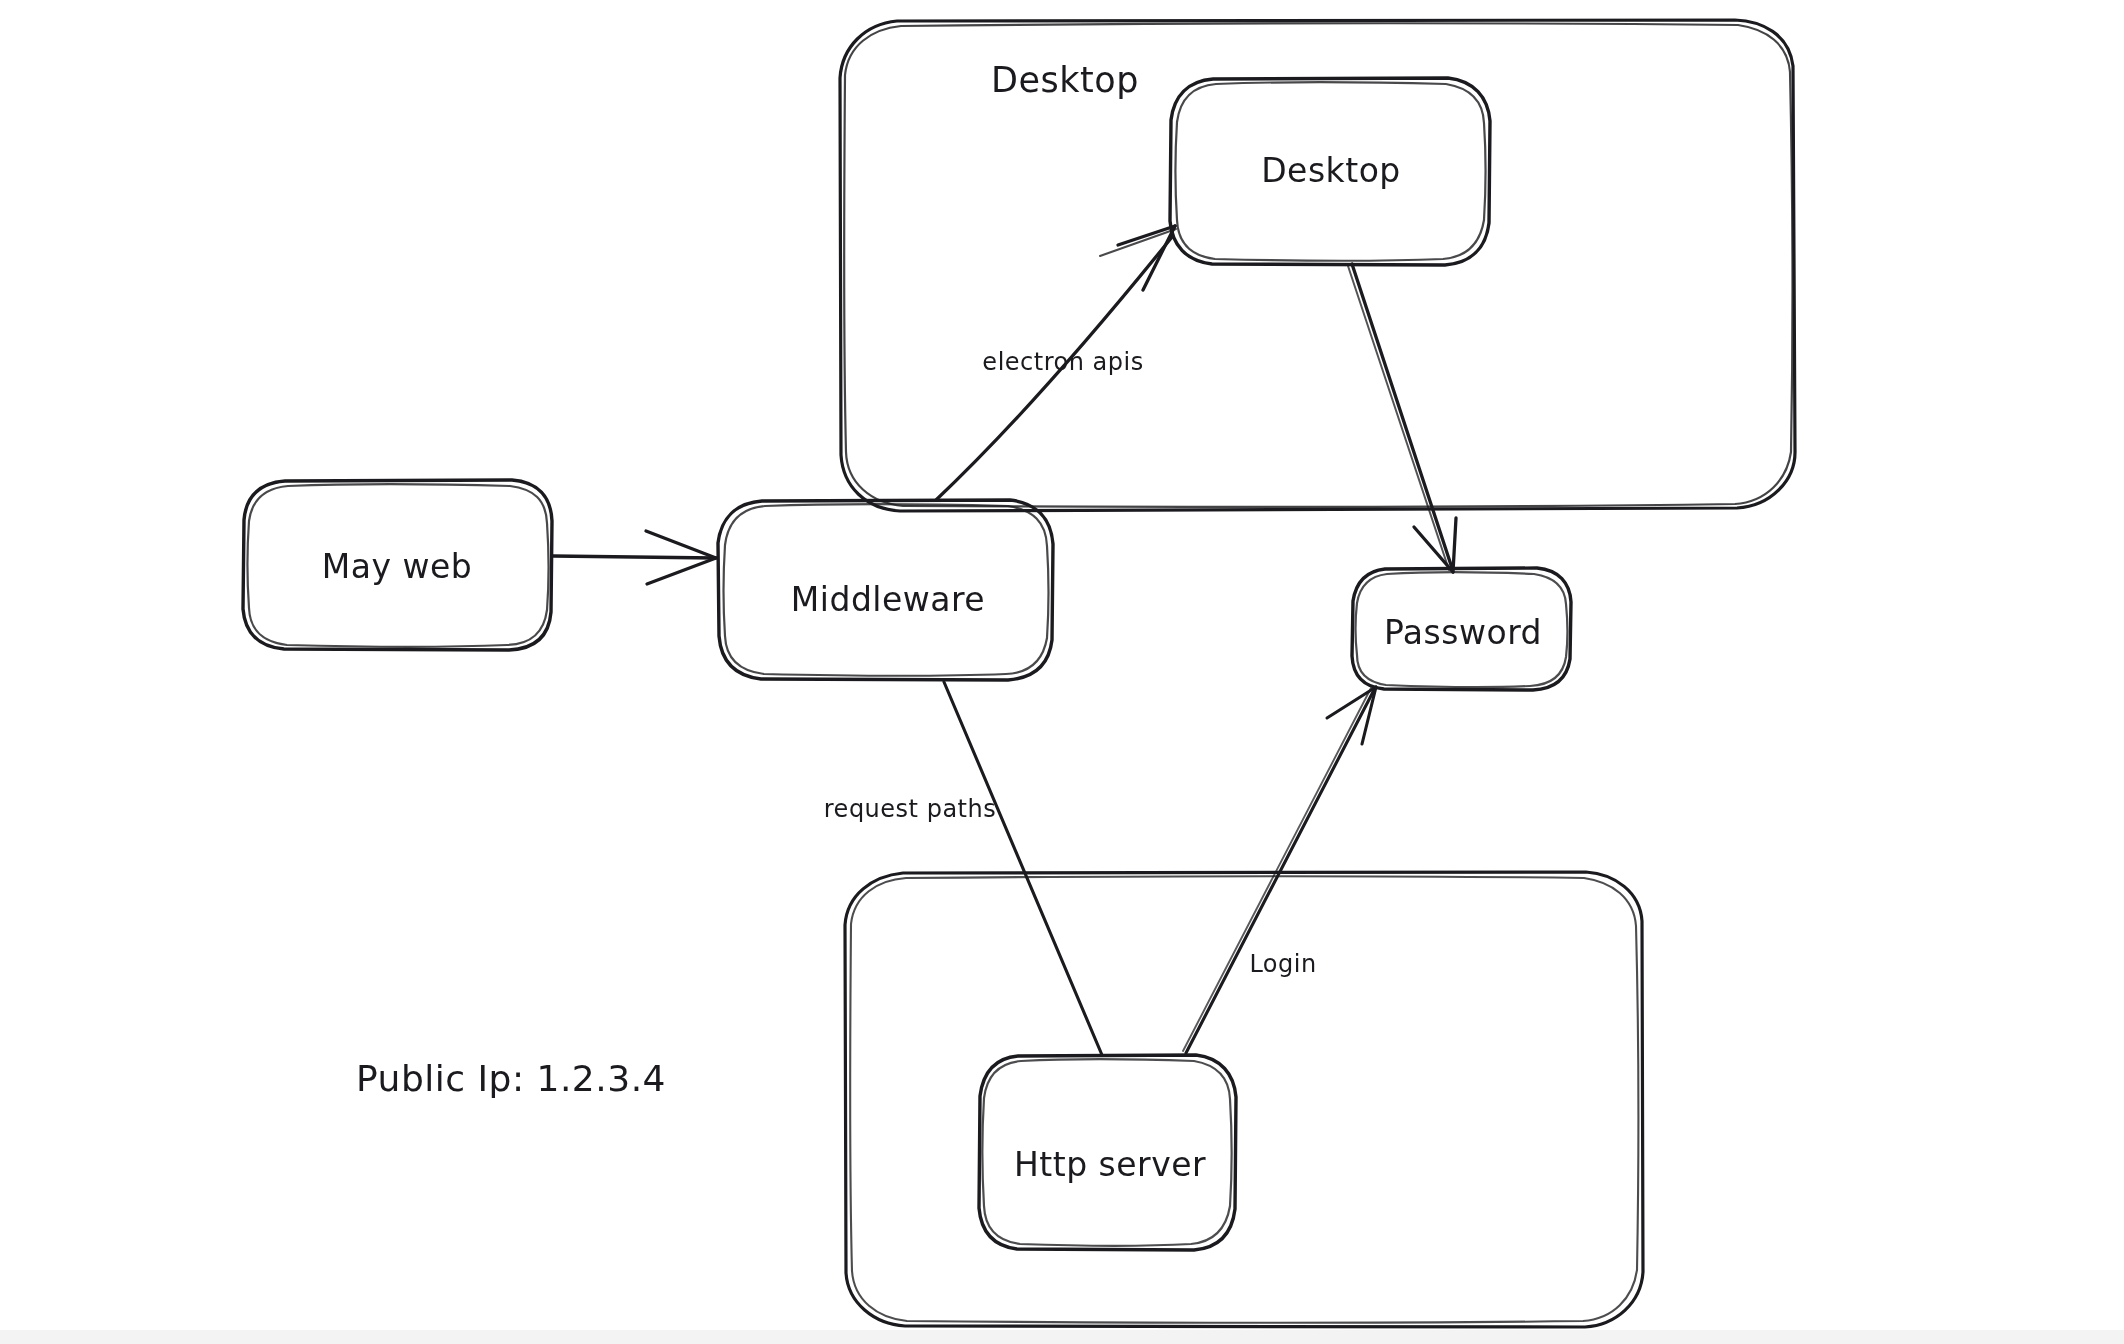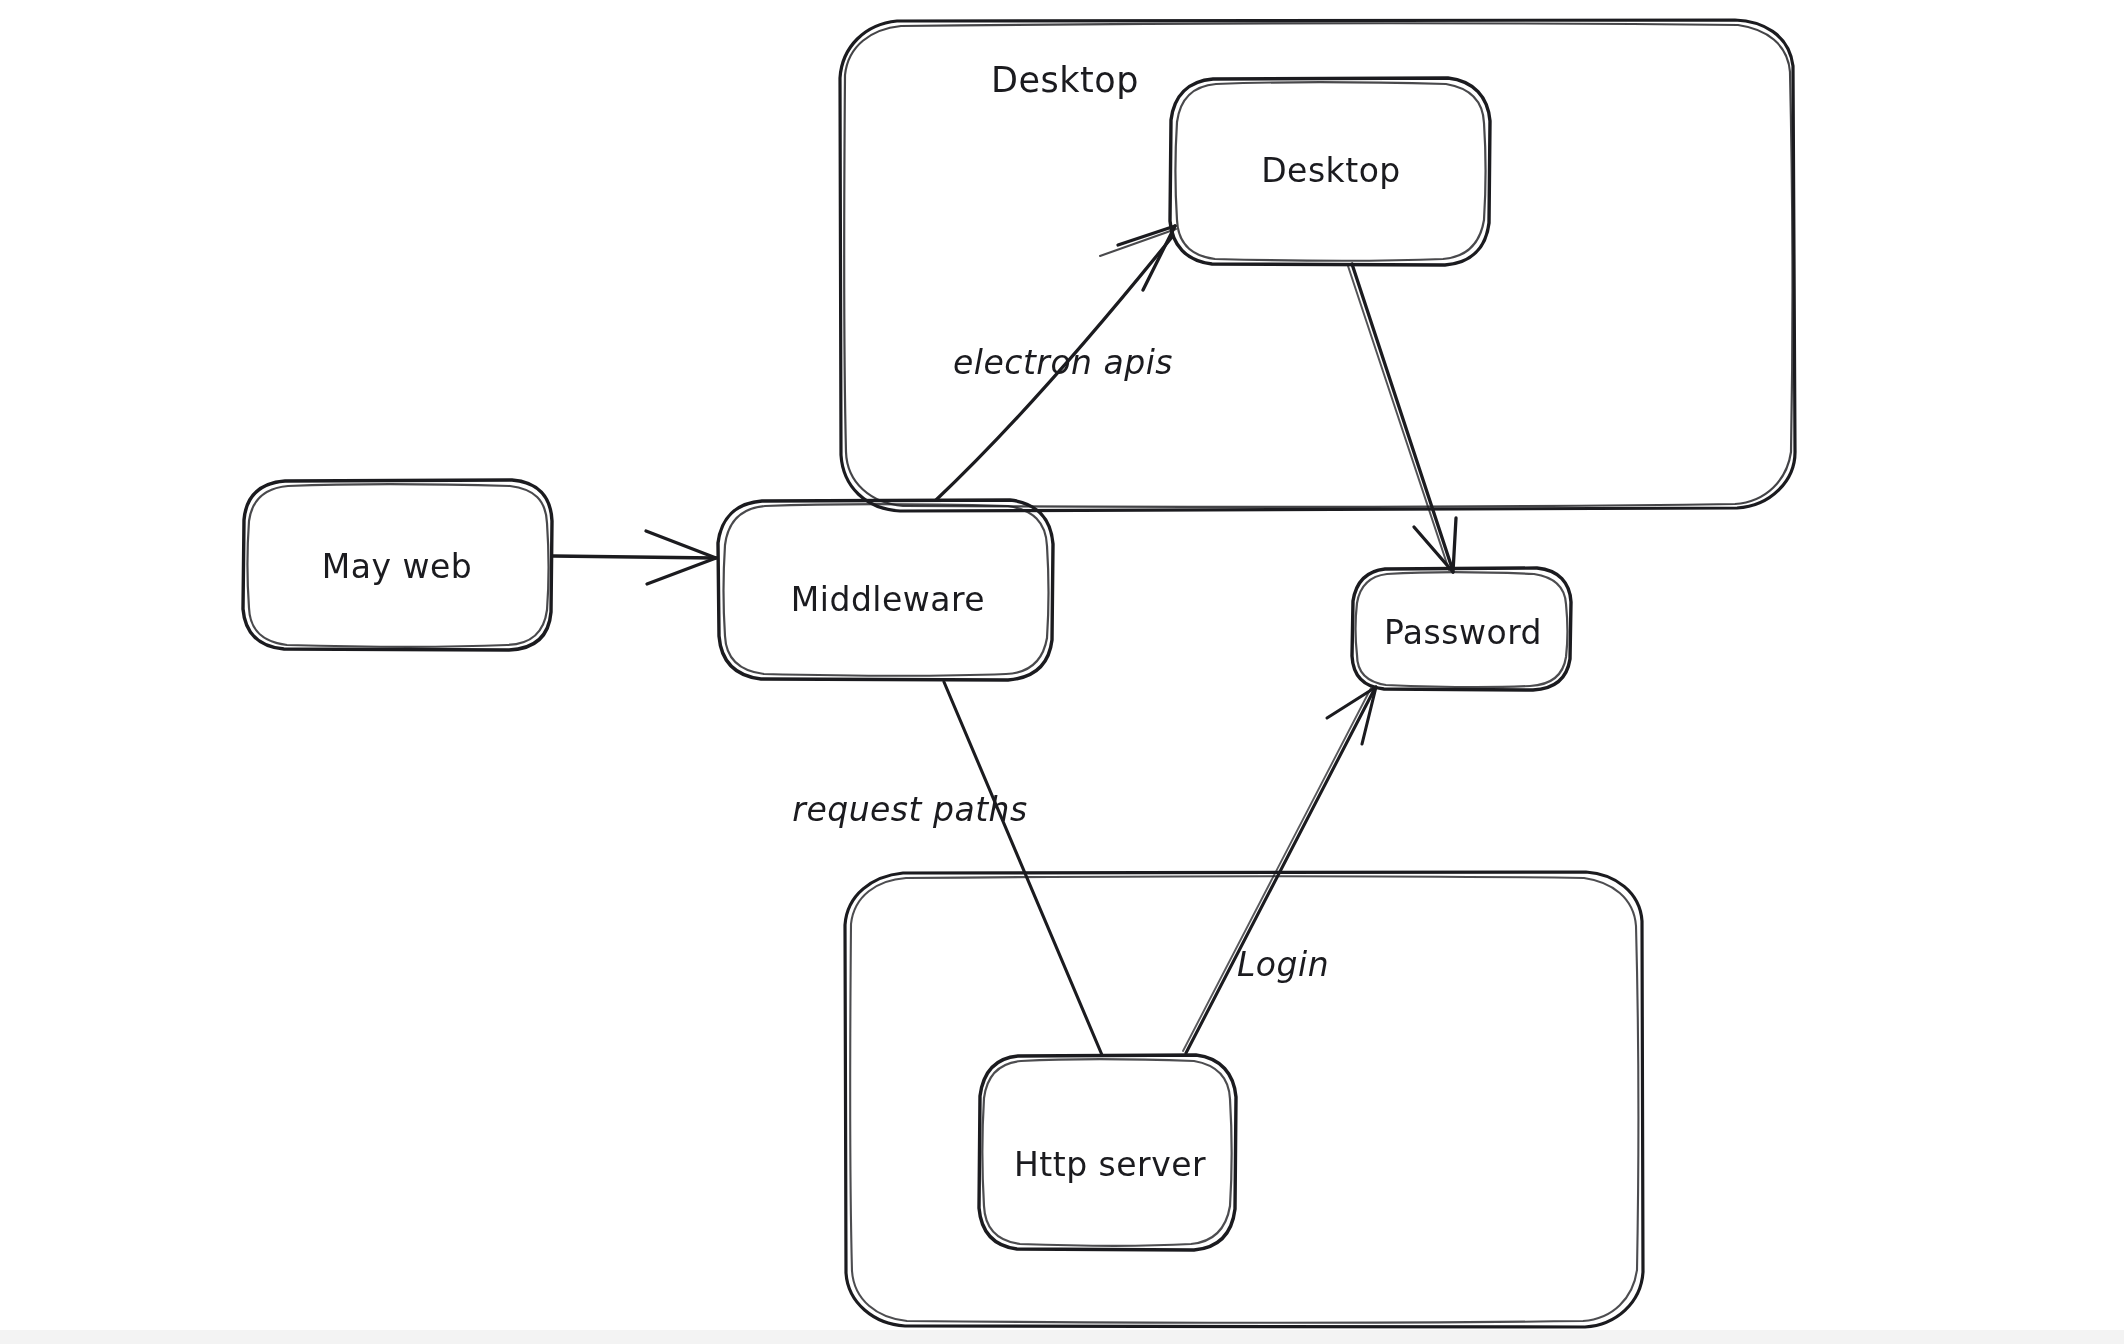--- a/index.html
+++ b/index.html
@@ -40,24 +40,23 @@
     font-size: 33px;
     transform: translate(-50%, -50%);
     text-align: center;
   }
   .group-label {
     font-size: 35px;
     transform: translate(-50%, -50%);
     text-align: center;
   }
   .edge-label {
-    font-size: 33px;
+    font-size: 24px;
     transform: translate(-50%, -50%);
     text-align: left;
-    font-style: italic;
   }
   .note-label {
     font-size: 36px;
     line-height: 1.30;
   }
   .bottom-strip {
     position: absolute;
     left: 0;
     bottom: 0;
     width: 2124px;
@@ -189,17 +188,18 @@
 
   <div class="label node-label" style="left:1110px; top:1165px;">Http server</div>
 
   <div class="label edge-label" style="left:1063px; top:363px;">electron apis</div>
 
   <div class="label edge-label" style="left:902px; top:810px;margin-left:8px;">request paths</div>
 
   <div class="label edge-label" style="left:1283px; top:965px;">Login</div>
 
   <div class="label note-label" style="left:356px; top:962px;">
+    <div>Public Ip: 1.2.3.4</div>
   </div>
 
   <div class="bottom-strip"></div>
 
 </div>
 
 </body></html>

